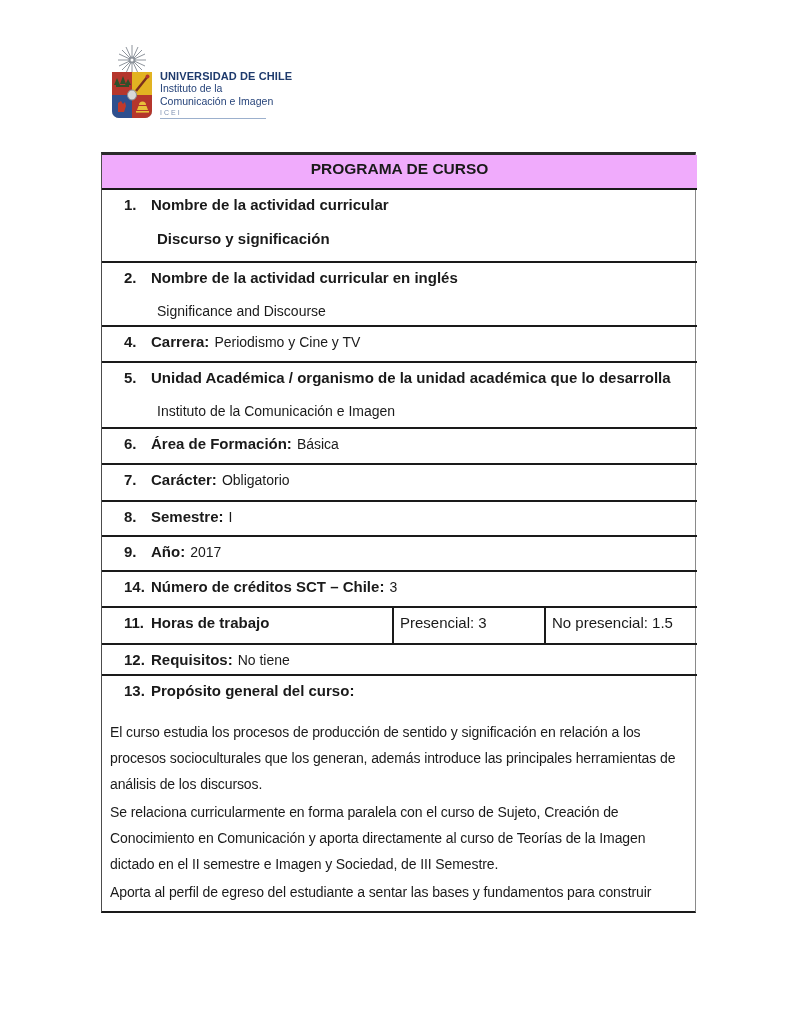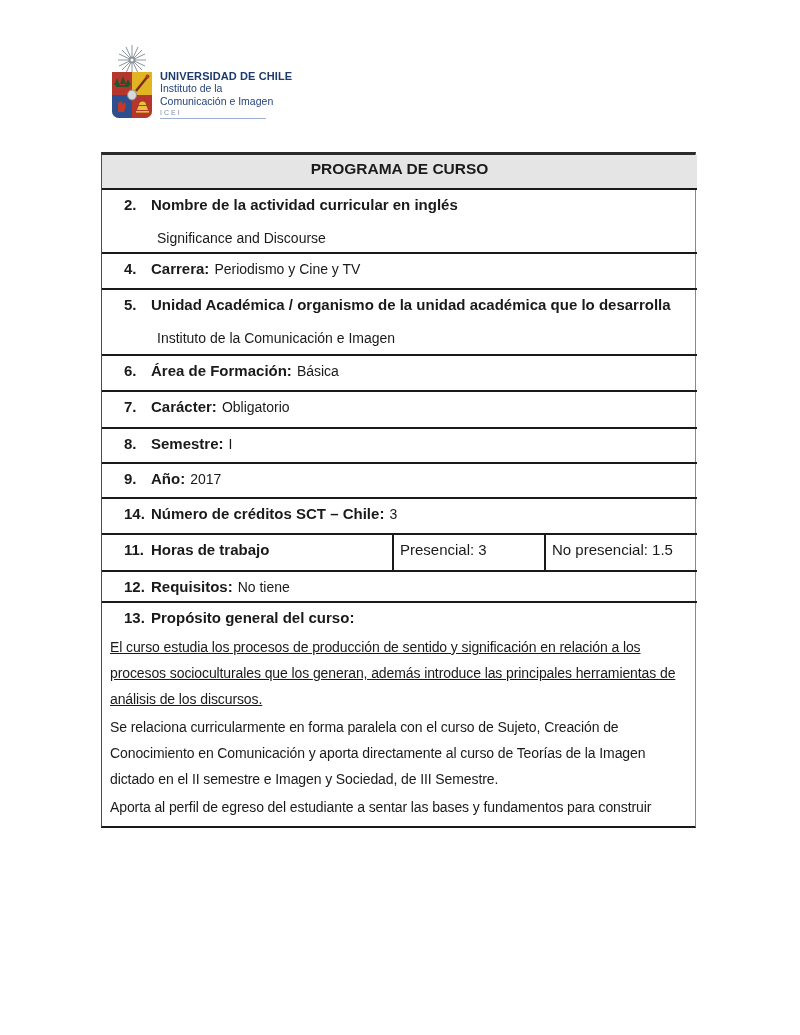--- a/index.html
+++ b/index.html
@@ -26,38 +26,38 @@
   .tbl-wrap {
     position:absolute; left:101px; top:152px; width:595px;
     border-left:1px solid #4c4c4c; border-right:1px solid #8a8a8a;
     border-top:3px solid #2b2b2b; border-bottom:2px solid #1a1a1a;
   }
   table.doc { width:100%; border-collapse:collapse; table-layout:fixed; }
   table.doc td {
     border-top:2px solid #1a1a1a; vertical-align:top;
     padding:6px 6px; font-size:15px;
   }
-  tr.hd td { border-top:none; background:#e5e5e5; text-align:center;
+  tr.hd td { border-top:none; background:#f0abfc; text-align:center;
              vertical-align:middle; font-weight:bold; font-size:15.5px; height:34px; padding:0 6px 6px; }
   tr.r1 td{height:73px} tr.r2 td{height:51px} tr.r3 td{height:36px}
   tr.r4 td{height:36px} tr.r5 td{height:66px} tr.r6 td{height:36px}
   tr.r7 td{height:37px} tr.r8 td{height:35px} tr.r9 td{height:35px}
   tr.r10 td{height:36px} tr.r11 td{height:37px} tr.r12 td{height:28px}
   tr.r13 td{height:212px; overflow:hidden;}
   tr.r11 td + td { border-left:2px solid #1a1a1a; }
 
   .line { white-space:nowrap; }
   .num { display:inline-block; margin-left:16px; min-width:27px; font-weight:bold; }
   .bold { font-weight:bold; }
   .val { font-size:14px; }
   .gap { margin-left:5px; }
   .line2 { margin-top:17px; padding-left:49px; font-size:14px; }
   .line2.bold { font-size:15px; }
   tr.r13 .p { font-size:14px; line-height:26px; margin:2px 2px 0; letter-spacing:-0.1px; }
-  tr.r13 .p1 { margin-top:8px;text-decoration:underline; }
+  tr.r13 .p1 { margin-top:20px; }
 </style>
 </head>
 <body>
 
 <div class="page">
 
   <div class="logo">
     <div class="crest">
       <svg class="starburst" width="34" height="32" viewBox="0 0 34 32">
         <g stroke="#8e949c" stroke-width="1">
@@ -113,20 +113,26 @@
           <col style="width:291px">
           <col style="width:152px">
           <col style="width:152px">
         </colgroup>
 
       <tbody>
           <tr class="hd">
         <td colspan="3">PROGRAMA DE CURSO</td>
       </tr>
 
+      <tr class="r1">
+        <td colspan="3">
+          <div class="line"><span class="num">1.</span><span class="bold">Nombre de la actividad curricular</span></div>
+          <div class="line2 bold">Discurso y significación</div>
+        </td>
+      </tr>
 
       <tr class="r2">
         <td colspan="3">
           <div class="line"><span class="num">2.</span><span class="bold">Nombre de la actividad curricular en inglés</span></div>
           <div class="line2">Significance and Discourse</div>
         </td>
       </tr>
 
 
       <tr class="r4">

